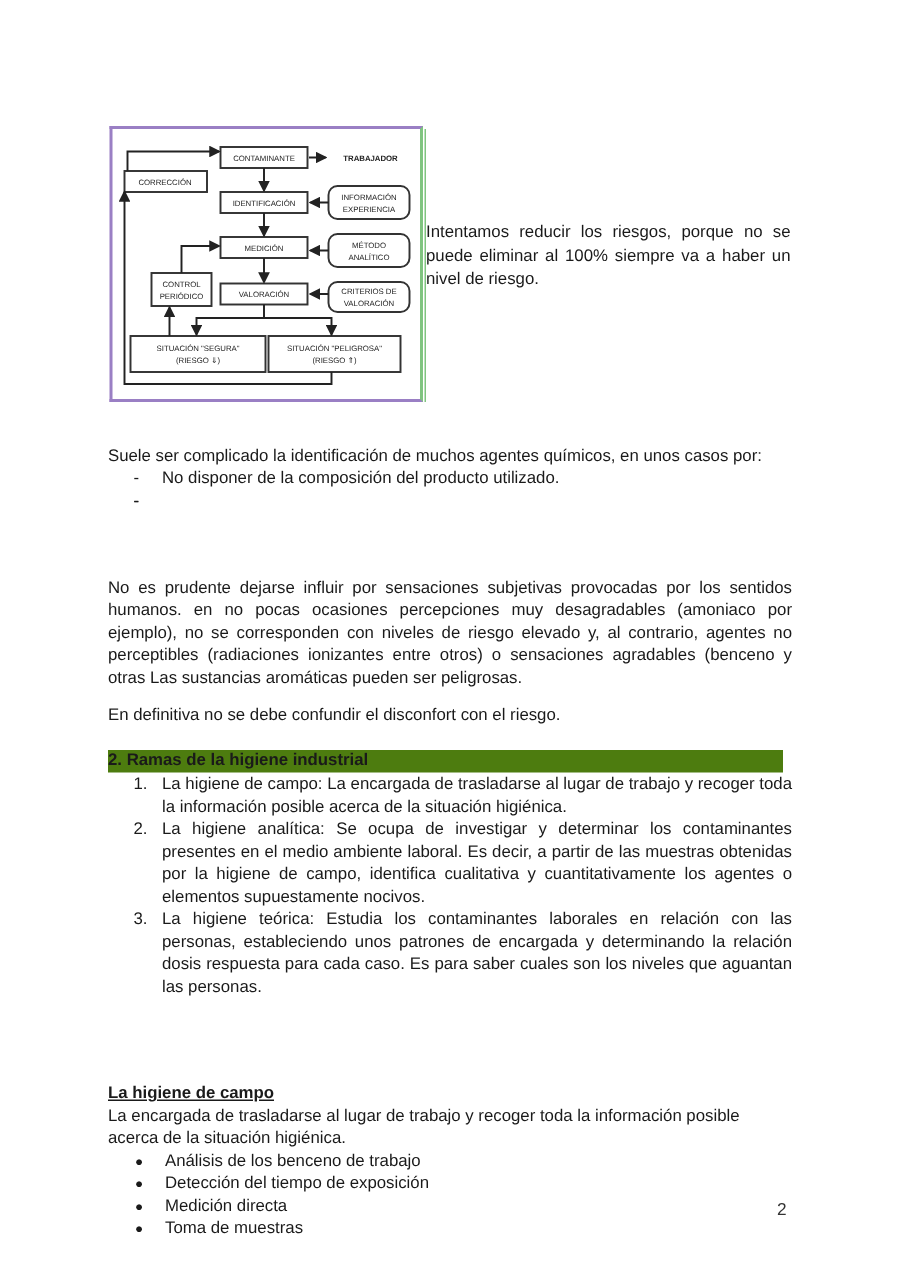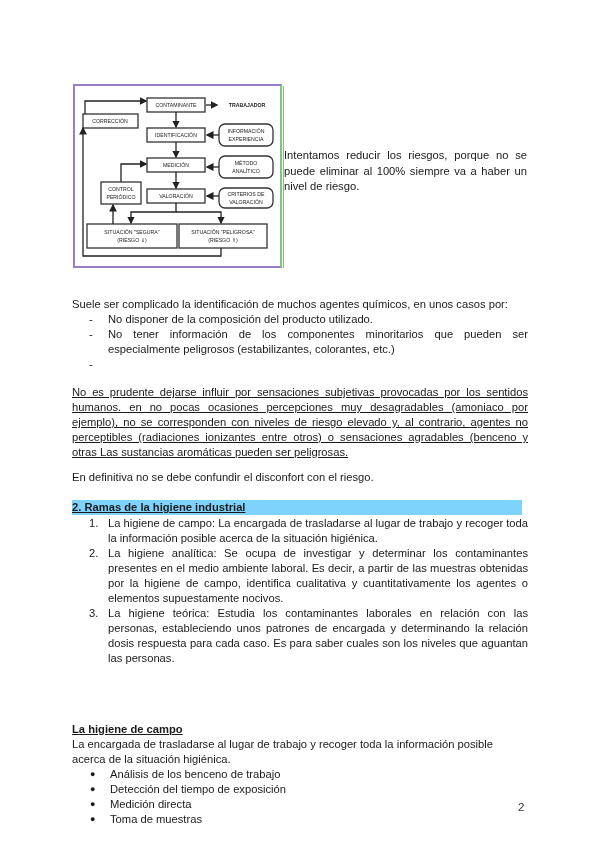--- a/index.html
+++ b/index.html
@@ -7,26 +7,26 @@
          font-family: "Liberation Sans", sans-serif; color: #1a1a1a; font-size: 11.2px; }
   .page { position: absolute; left: 0; top: 4px; width: 504px; height: 848px; }
   .figure { position: absolute; left: 73px; top: 80px; width: 209px; height: 184px;
             box-sizing: border-box; border-top: 2px solid #9a7fc4; border-left: 2px solid #9a7fc4;
             border-right: 2px solid #7fc47f; border-bottom: 2px solid #9a7fc4; background:#fff; }
   .figure::after { content:""; position:absolute; right:-4px; top:0; bottom:-2px; width:1px; background:#7fc47f; }
   .fig-svg { position:absolute; left:0; top:0; }
   .side-text { position: absolute; left: 284px; top: 144px; width: 243px; line-height: 15.5px;
                text-align: justify; }
   .block { position: absolute; left: 72px; width: 456px; line-height: 15px; }
-  .justify { text-align: justify; text-decoration: underline; }
+  .justify { text-align: justify; }
   ul.dash { list-style: none; margin: 0; padding: 0; }
   ul.dash li { position: relative; padding-left: 36px; text-align: justify; }
   ul.dash li .dash-mark { position: absolute; left: 17px; top: 0; }
   .heading-bar { position: absolute; left: 72px; top: 496px; width: 450px; height: 15px;
-                 background: #7dd3fc; font-weight: bold; line-height: 15px; font-size: 11.2px; text-decoration: underline; }
+                 background: #4d7c0f; font-weight: bold; line-height: 15px; font-size: 11.2px; }
   ol.num { list-style: none; margin: 0; padding: 0; }
   ol.num li { position: relative; padding-left: 36px; text-align: justify; }
   ol.num li .num-mark { position: absolute; left: 17px; top: 0; }
   .subhead { font-weight: bold; text-decoration: underline; margin-top: 45px; }
   ul.bullets { list-style: none; margin: 0; padding: 0; }
   ul.bullets li { position: relative; padding-left: 38px; }
   ul.bullets li .bullet-mark { position: absolute; left: 18px; top: 0; font-size: 9px; }
   .page-number { position: absolute; left: 518px; top: 797px; font-size: 11.5px; color:#333; }
   svg text { font-family: "Liberation Sans", sans-serif; }
 </style>
@@ -93,21 +93,21 @@
       </g>
     </svg>
   </div>
 
   <div class="side-text">Intentamos reducir los riesgos, porque no se puede eliminar al 100% siempre va a haber un nivel de riesgo.</div>
 
   <div class="block" style="top:277px;margin-top:16px;">
     <div>Suele ser complicado la identificación de muchos agentes químicos, en unos casos por:</div>
     <ul class="dash">
       <li><span class="dash-mark">-</span><span>No disponer de la composición del producto utilizado.</span></li>
-      <li><span class="dash-mark">-</span><span>No tener información de los componentes minoritarios que pueden ser especialmente peligrosos (estabilizantes, colorantes, etc.)</span></li>
+      <li><span class="dash-mark">-</span></li>
       <li><span class="dash-mark">-</span></li>
     </ul>
   </div>
 
   <div class="block justify" style="top:381px;">No es prudente dejarse influir por sensaciones subjetivas provocadas por los sentidos humanos. en no pocas ocasiones percepciones muy desagradables (amoniaco por ejemplo), no se corresponden con niveles de riesgo elevado y, al contrario, agentes no perceptibles (radiaciones ionizantes entre otros) o sensaciones agradables (benceno y otras Las sustancias aromáticas pueden ser peligrosas.</div>
 
   <div class="block" style="top:466px;">En definitiva no se debe confundir el disconfort con el riesgo.</div>
 
   <div class="heading-bar">2. Ramas de la higiene industrial</div>
 

